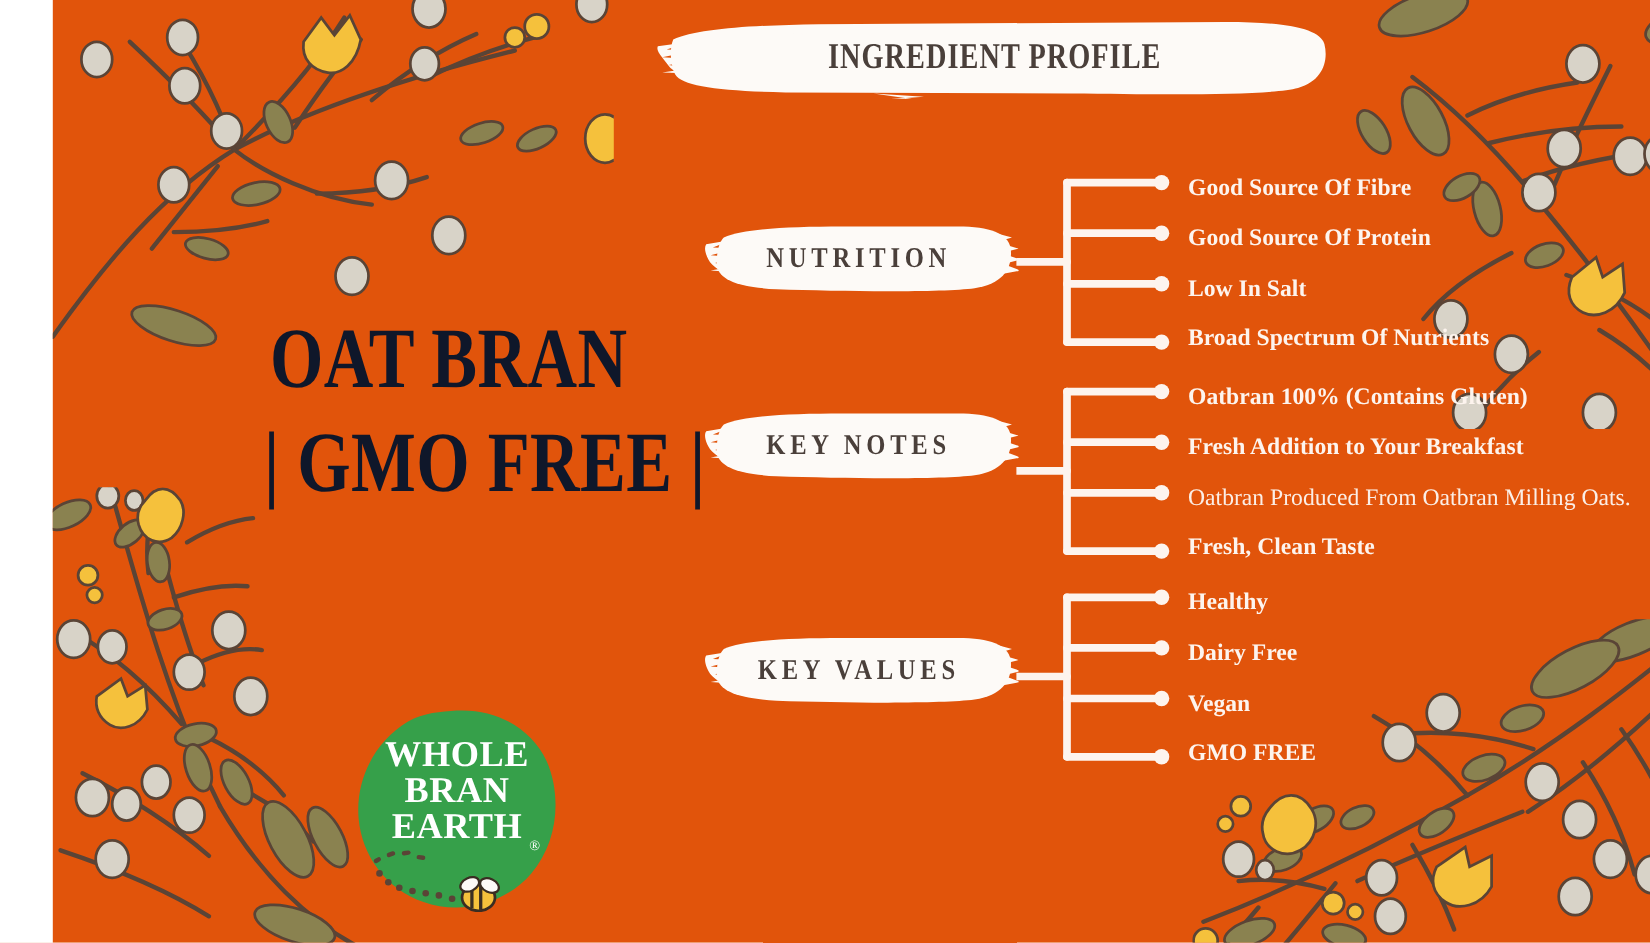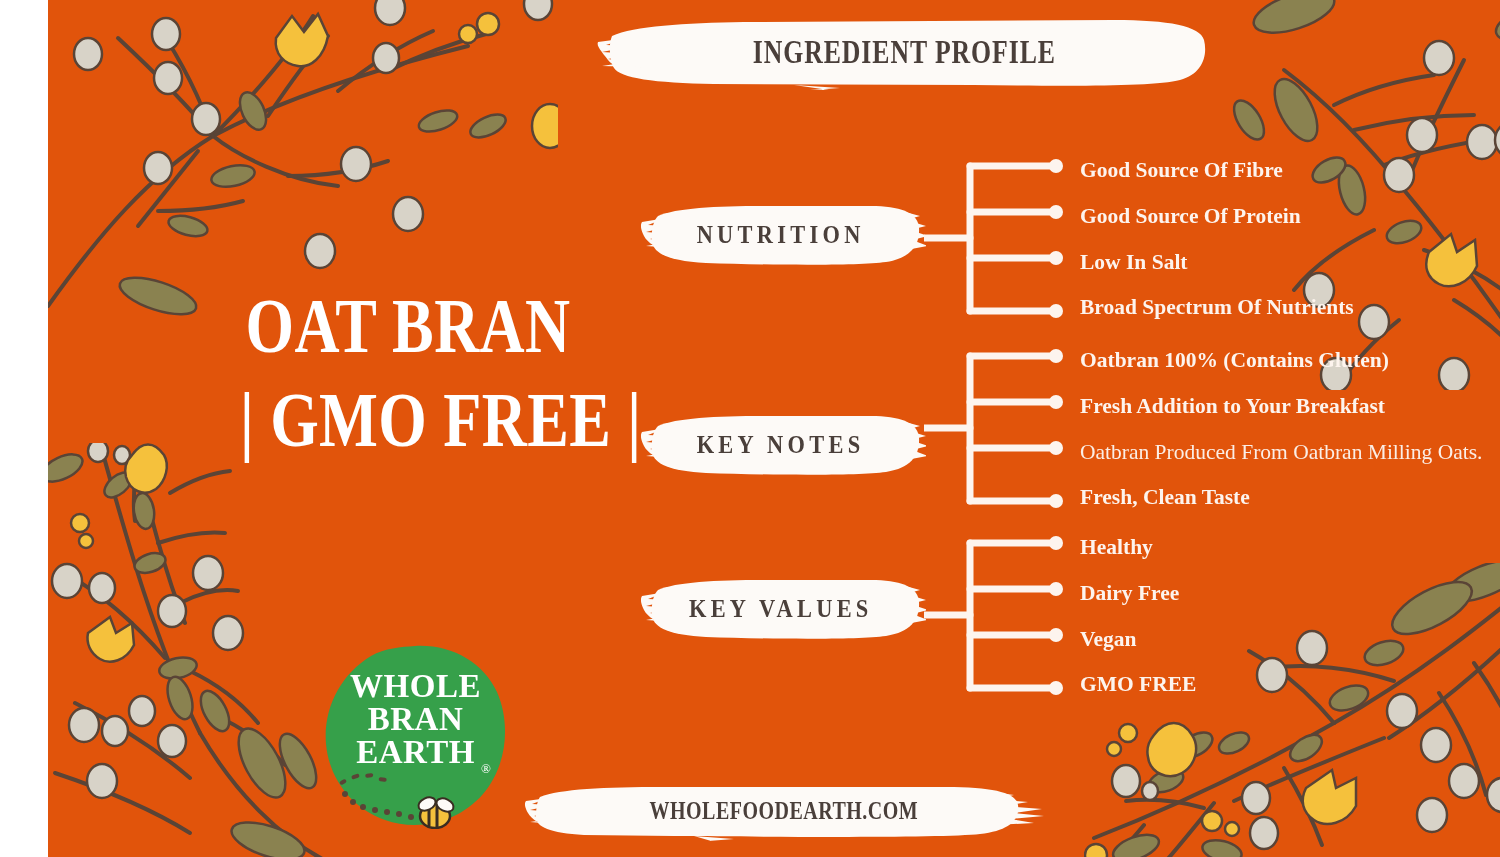--- a/index.html
+++ b/index.html
@@ -74,21 +74,21 @@
     letter-spacing: 0.6px;
     transform: scaleX(0.80);
   }
 
   
   #title-block {
     position: absolute;
     left: 150px;
     top: 286px;
     width: 420px;
-    color: #ffffff;
+    color: #0f172a;
     text-align: center;
   }
   .title-line {
     font-weight: bold;
     font-size: 78px;
     line-height: 1.02;
     letter-spacing: 0.5px;
     transform: scaleX(0.80);
     white-space: nowrap;
   }
@@ -103,21 +103,21 @@
     display: flex;
     align-items: center;
     justify-content: center;
   }
   .section-label .brush-text {
     font-size: 26px;
     letter-spacing: 5px;
     transform: scaleX(0.86);
   }
   #label-nutrition  { top: 198px; }
-  #label-keynotes   { top: 408px; justify-content: center; }
+  #label-keynotes   { top: 368px; justify-content: center; }
   #label-keyvalues  { top: 572px; }
 
   
   .group {
     position: absolute;
     left: 876px;
   }
   #group-nutrition  { top: 148px; }
   #group-keynotes   { top: 338px; }
   #group-keyvalues  { top: 525px; }
@@ -516,23 +516,14 @@
       </g>
     </svg>
     <div id="logo-text">
       <span>WHOLE</span>
       <span>BRAN</span>
       <span>EARTH</span>
     </div>
     <div id="logo-reg">®</div>
   </div>
 
-  <div class="brush-banner" id="footer-banner">
-    <svg class="brush-svg" viewBox="0 0 520 60" preserveAspectRatio="none">
-      <path fill="#fdfaf7" d="M16 16 C36 8 80 6 140 6 L430 6 C472 7 492 12 494 24 C496 38 486 50 456 53 C420 57 260 56 150 55 L60 54 C26 52 12 46 12 36 C12 28 13 20 16 16 Z"></path>
-      <path fill="#fdfaf7" d="M2 20 l22 -3 l-16 6 l20 1 l-22 5 l24 2 l-20 4 l16 3 l-20 3 l26 2 C24 48 8 40 4 32 C1 27 0 22 2 20 Z"></path>
-      <path fill="#fdfaf7" d="M460 10 l30 4 l-20 4 l34 3 l-24 4 l38 3 l-28 4 l30 3 l-34 3 l24 4 l-40 2 Z"></path>
-      <path fill="#fdfaf7" d="M170 55 l40 3 l-26 2 l50 1 l-38 2 l60 1 l-48 2 Z"></path>
-    </svg>
-    <div class="brush-text">WHOLEFOODEARTH.COM</div>
-  </div>
 
 </div>
 
 </body></html>

